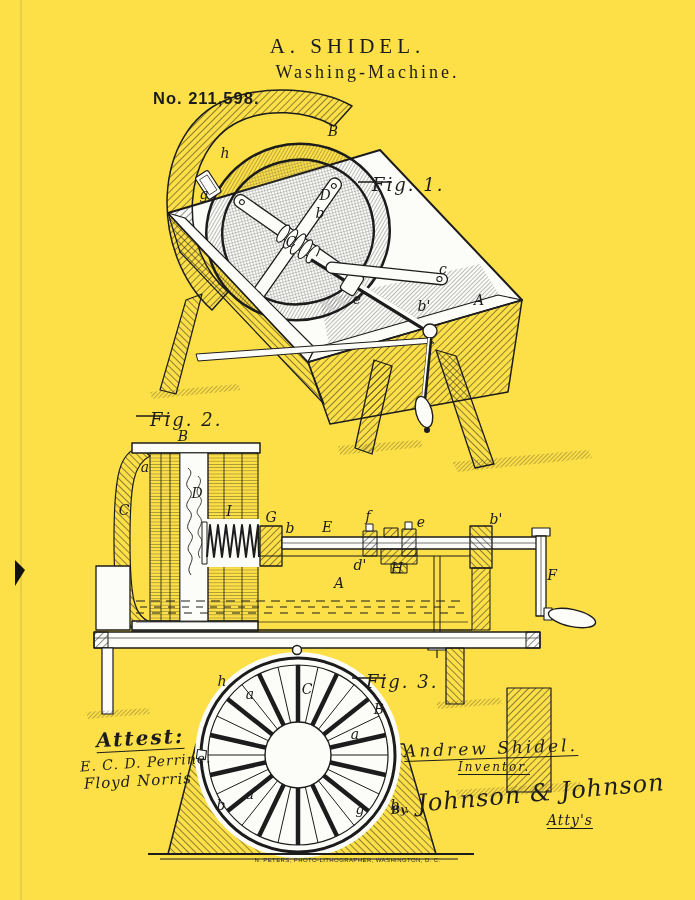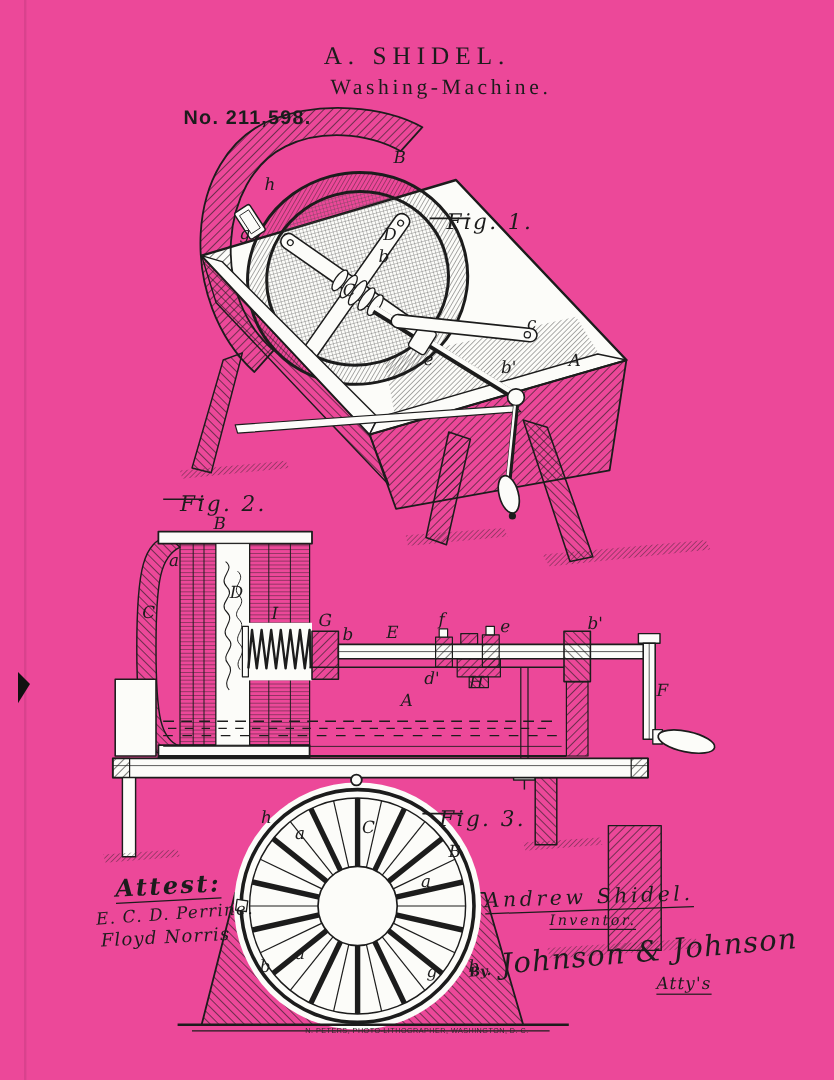--- a/index.html
+++ b/index.html
@@ -1,16 +1,16 @@
 <!DOCTYPE html>
 <html><head>
 <meta charset="utf-8">
 <style>
   html,body{margin:0;padding:0;background:#e8e8e6;}
-  .page{position:relative;width:695px;height:900px;background:#ec4899;overflow:hidden;
+  .page{position:relative;width:695px;height:900px;background:#fde047;overflow:hidden;
         font-family:"Liberation Serif",serif;color:#1c1c1c;}
   .abs{position:absolute;}
   .hdr-name{top:34px;left:0;width:100%;text-align:center;font-size:21px;letter-spacing:5px;}
   .hdr-title{top:62px;left:0;width:100%;text-align:center;font-size:18px;letter-spacing:3px;padding-left:20px;}
   .patent-no{top:89px;left:153px;font-family:"Liberation Sans",sans-serif;font-weight:bold;
              font-size:16.5px;letter-spacing:1px;}
   .patent-date{top:90px;left:352px;font-family:"Liberation Sans",sans-serif;font-weight:bold;
              font-size:16.5px;letter-spacing:1px;}
   .script{font-family:"DejaVu Serif",serif;font-style:italic;}
   .attest{top:726px;left:96px;font-size:20px;font-weight:bold;letter-spacing:2px;

